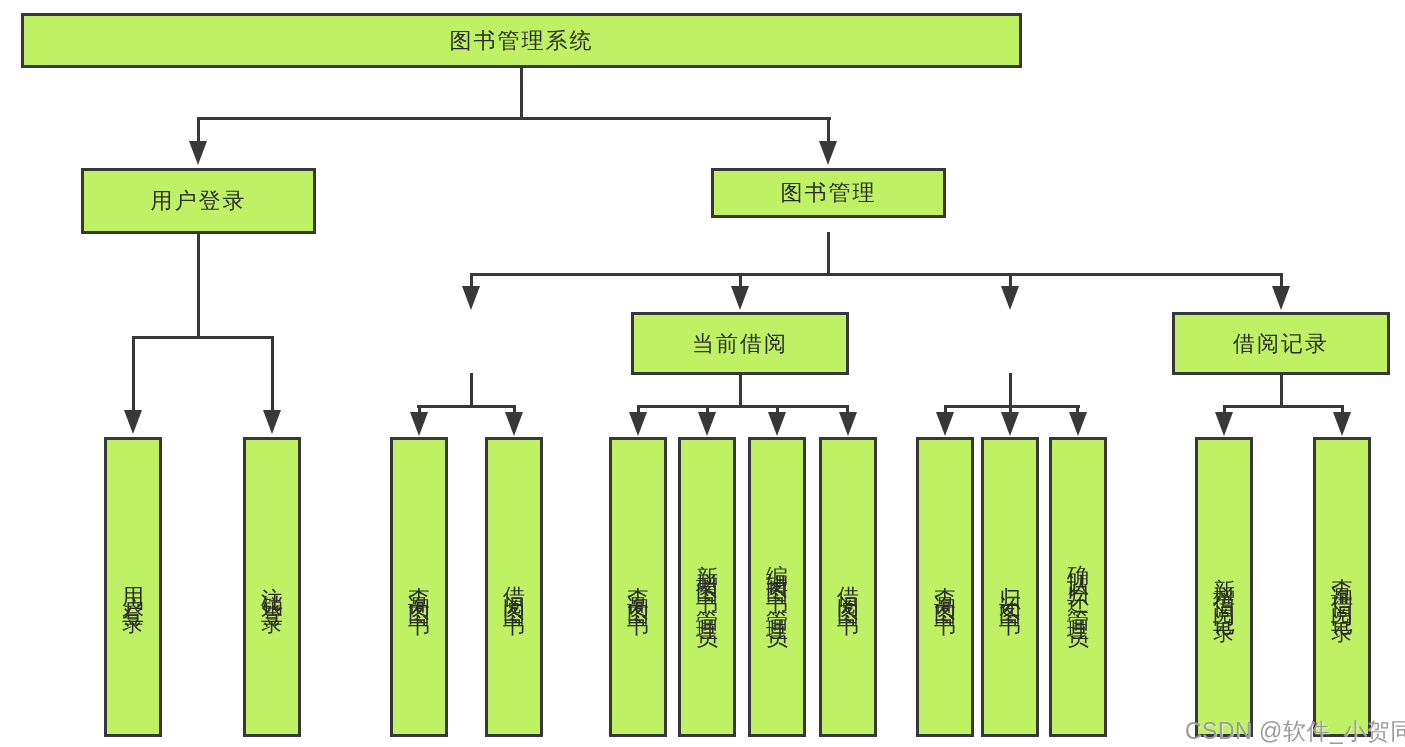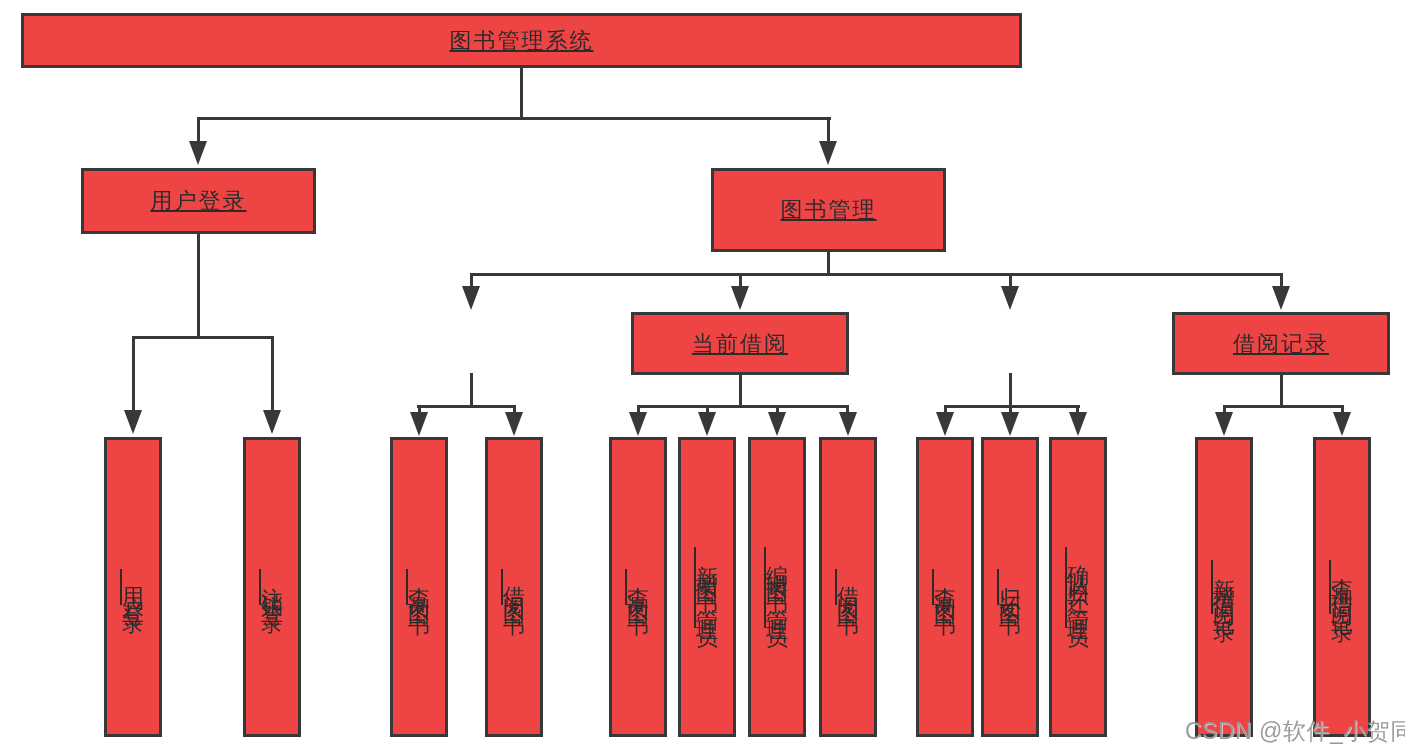--- a/index.html
+++ b/index.html
@@ -2,23 +2,23 @@
 <html><head>
 <meta charset="utf-8">
 <style>
   html,body { margin:0; padding:0; background:#ffffff; }
   #canvas {
     position:relative; width:1405px; height:747px; background:#ffffff;
     font-family:"Liberation Sans","DejaVu Sans",sans-serif; overflow:hidden;
   }
   .box {
     position:absolute; box-sizing:border-box;
-    border:3px solid #383838; background:#ef4444;
+    border:3px solid #383838; background:#bef264;
     display:flex; align-items:center; justify-content:center;
-    color:#2b2b2b; z-index:2;text-decoration:underline;
+    color:#2b2b2b; z-index:2;
   }
   .box.h { font-size:22px; letter-spacing:2px; white-space:nowrap; }
   .box.v {
     writing-mode:vertical-rl; text-orientation:mixed;
     font-size:22px; letter-spacing:9px; line-height:1;
   }
   .vline, .hline { position:absolute; background:#383838; z-index:1; }
   .vline { width:3px; }
   .hline { height:3px; }
   .arrowhead {
@@ -40,21 +40,21 @@
   <div class="box h" style="left:21px; top:13px; width:1001px; height:55px;">图书管理系统</div>
 
   <div class="vline" style="left:520px; top:66px; height:53px;"></div>
   <div class="hline" style="left:197px; top:117px; width:634px;"></div>
   <div class="vline" style="left:197px; top:117px; height:27px;"></div>
   <div class="arrowhead" style="left:189px; top:141px;"></div>
   <div class="vline" style="left:827px; top:117px; height:27px;"></div>
   <div class="arrowhead" style="left:819px; top:141px;"></div>
 
   <div class="box h" style="left:81px; top:168px; width:235px; height:66px;">用户登录</div>
-  <div class="box h" style="left:711px; top:168px; width:235px; height:84px;text-align:center;">图书管理</div>
+  <div class="box h" style="left:711px; top:168px; width:235px; height:50px;text-align:center;">图书管理</div>
 
   <div class="vline" style="left:197px; top:232px; height:106px;"></div>
   <div class="hline" style="left:132px; top:336px; width:142px;"></div>
   <div class="vline" style="left:132px; top:336px; height:76px;"></div>
   <div class="arrowhead" style="left:124px; top:410px;"></div>
   <div class="vline" style="left:271px; top:336px; height:76px;"></div>
   <div class="arrowhead" style="left:263px; top:410px;"></div>
 
   <div class="vline" style="left:827px; top:232px; height:43px;"></div>
   <div class="hline" style="left:470px; top:273px; width:813px;"></div>

